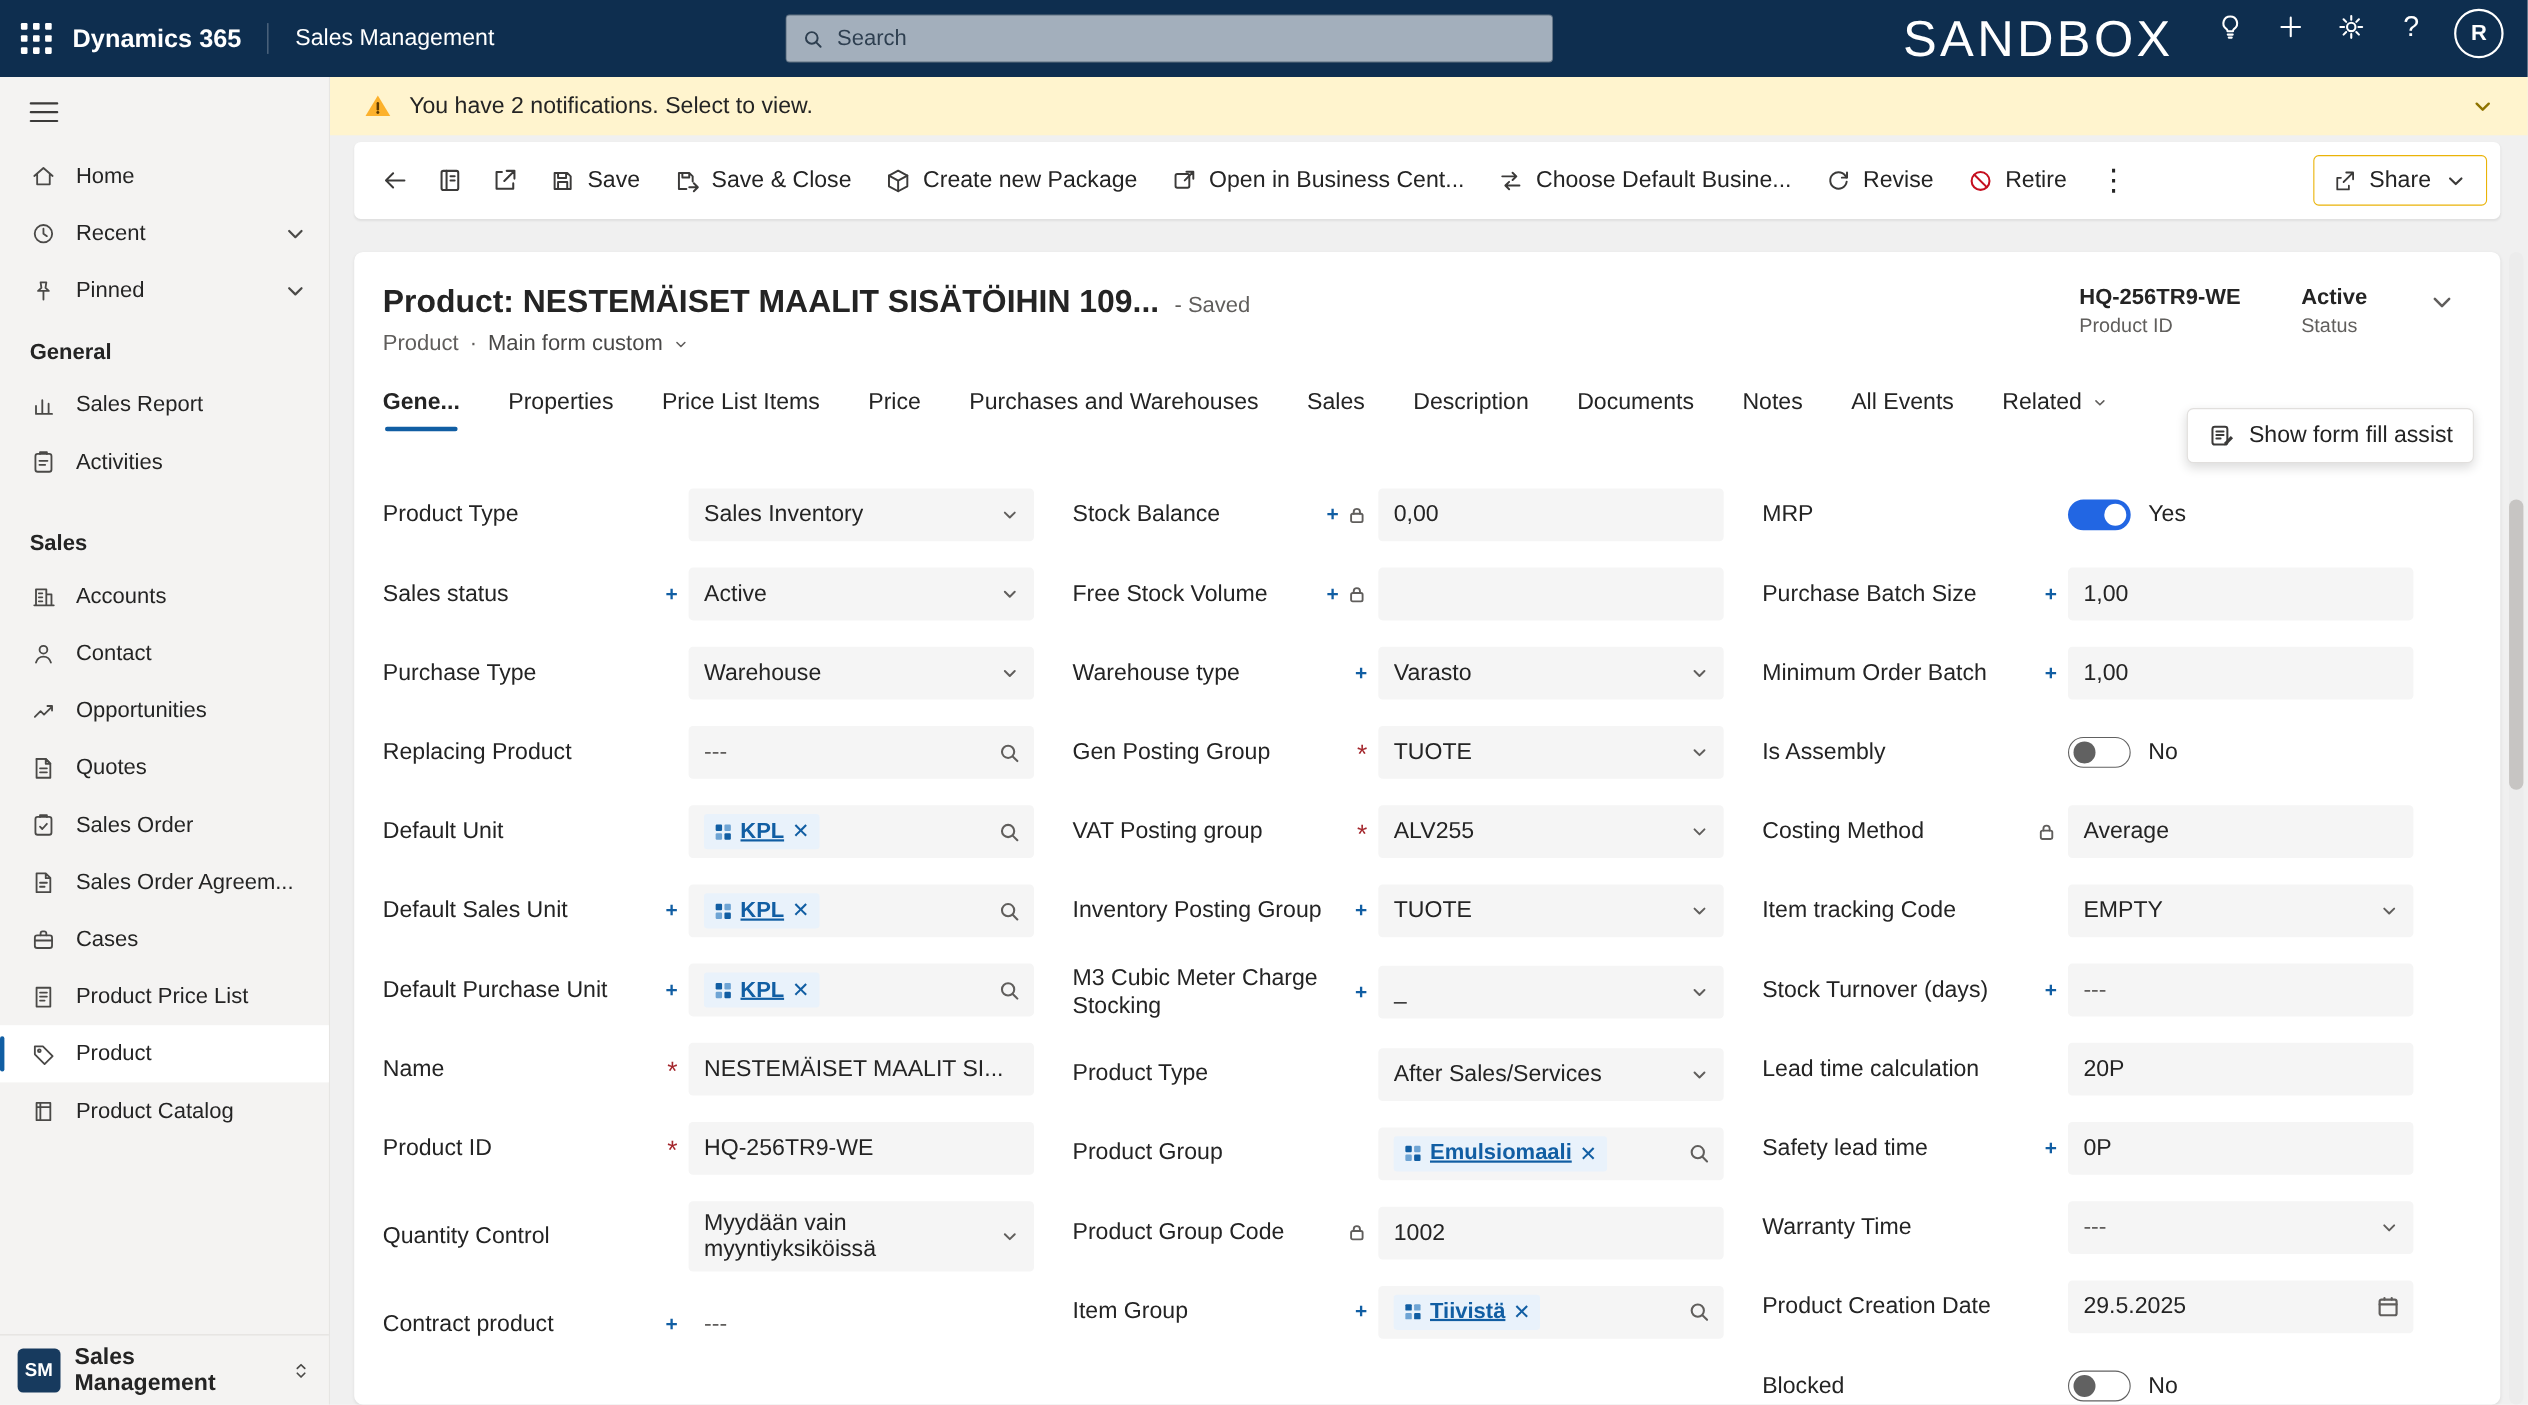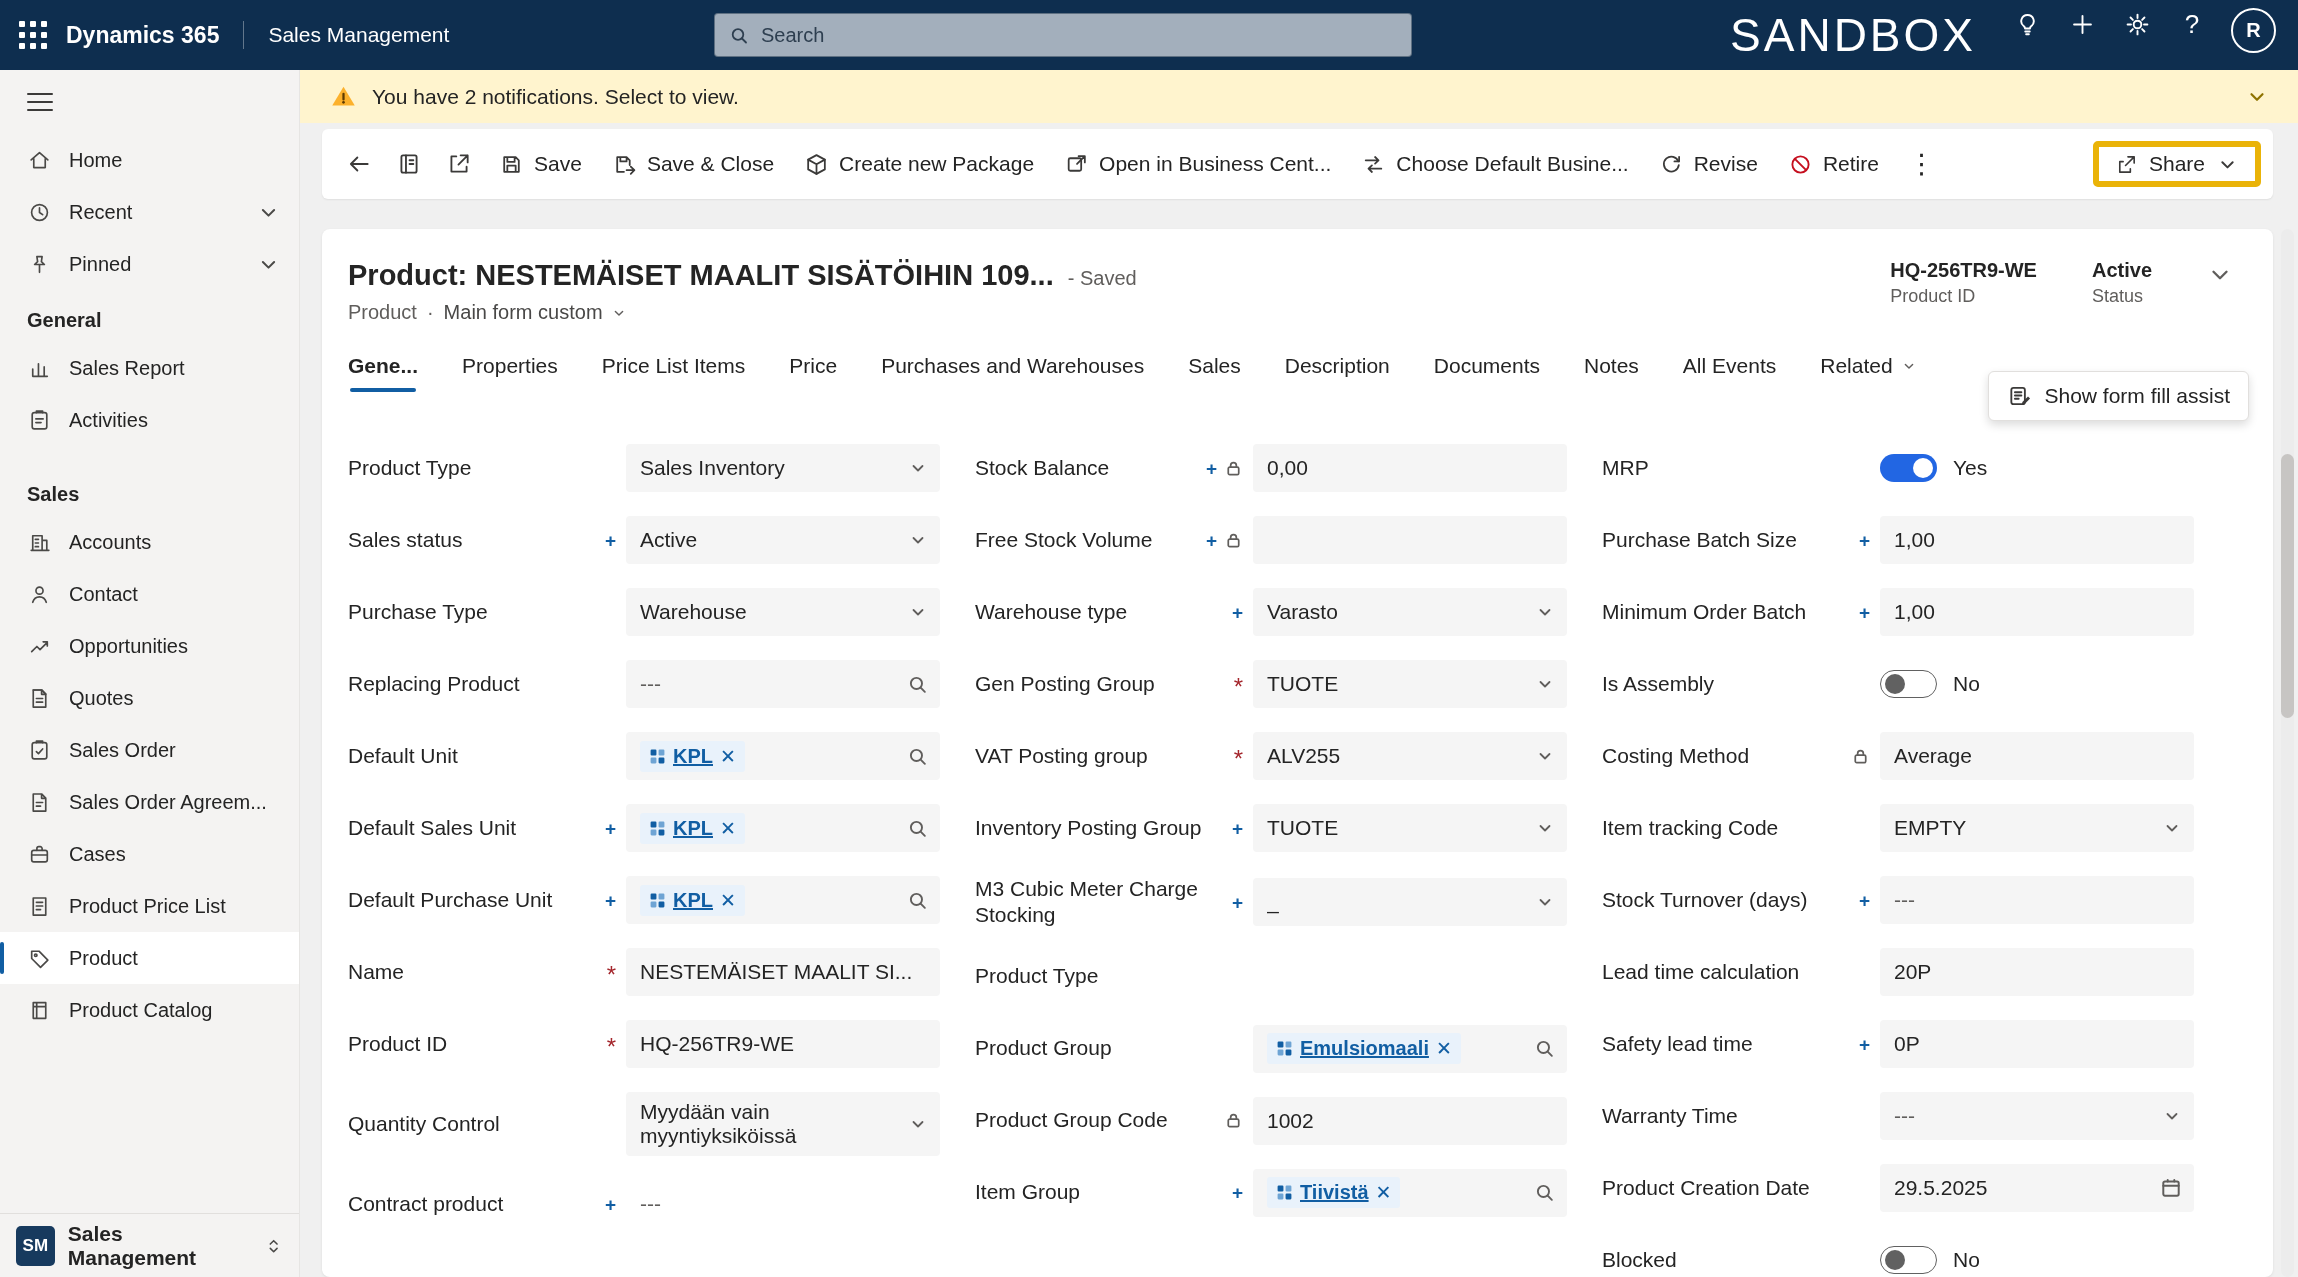--- a/index.html
+++ b/index.html
@@ -53,21 +53,21 @@
   .main{flex:1;min-width:0;display:flex;flex-direction:column;background:#f0f0f0}
   .notif{height:53px;background:#fff4ce;display:flex;align-items:center;gap:15px;padding:0 30px;font-size:21px;color:#242424;flex-shrink:0}
   .notif .nchev{margin-left:auto;cursor:pointer}
   .cmdzone{padding:6px 25px 0 22px;flex-shrink:0}
   .cmdbar{height:70px;background:#fff;border-radius:6px;display:flex;align-items:center;padding:0 12px;box-shadow:0 1px 2px rgba(0,0,0,.07)}
   .icbtn{width:50px;height:50px;display:flex;align-items:center;justify-content:center;border-radius:4px;cursor:pointer}
   .icbtn svg{width:26px;height:26px}
   .cmditem{display:flex;align-items:center;gap:10px;height:50px;padding:0 15px;font-size:21px;color:#242424;border-radius:4px;white-space:nowrap;cursor:pointer}
   .cmditem svg{width:25px;height:25px;flex-shrink:0}
   .dots{font-size:27px;color:#242424;padding:0 14px;cursor:pointer}
-  .sharebtn{margin-left:auto;display:flex;align-items:center;gap:11px;height:46px;padding:0 16px;border:6px solid #eab308;border-radius:5px;background:#fff;font-size:21px;color:#242424;cursor:pointer}
+  .sharebtn{margin-left:auto;display:flex;align-items:center;gap:11px;height:46px;padding:0 16px;border:1px solid #eab308;border-radius:5px;background:#fff;font-size:21px;color:#242424;cursor:pointer}
   .sharebtn svg{width:23px;height:23px}
 
   .contentwrap{flex:1;min-height:0;padding:30px 25px 0 22px;position:relative}
   .card{background:#fff;border-radius:8px;height:100%;padding:30px 34px 0 26px;position:relative;overflow:hidden;box-shadow:0 1px 3px rgba(0,0,0,.08)}
 
   .titlerow{display:flex;align-items:flex-start}
   .t1{display:flex;align-items:baseline;gap:14px}
   h1{font-size:29px;font-weight:700;color:#242424;white-space:nowrap}
   .saved{font-size:20px;color:#605e5c;white-space:nowrap}
   .subrow{margin-top:9px;display:flex;align-items:center;gap:10px;font-size:20px;color:#605e5c}
@@ -747,20 +747,26 @@
                 <svg class="chev" viewBox="0 0 20 20">
                     <path class="gk" d="M5.5 8l4.5 4.5L14.5 8"></path>
                   </svg>
               </div>
             </div>
 
             <div class="field">
               <div class="flabel">
                   <span class="lt">Product Type</span>
                 </div>
+              <div class="fctrl">
+                <span class="val">After Sales/Services</span>
+                <svg class="chev" viewBox="0 0 20 20">
+                    <path class="gk" d="M5.5 8l4.5 4.5L14.5 8"></path>
+                  </svg>
+              </div>
             </div>
 
             <div class="field">
               <div class="flabel">
                   <span class="lt">Product Group</span>
                 </div>
               <div class="fctrl">
                 <span class="tag">
                   <svg viewBox="0 0 16 16" width="17" height="17">
                       <rect x="1.5" y="1.5" width="5.5" height="5.5" rx="1" fill="#115ea3"></rect>

